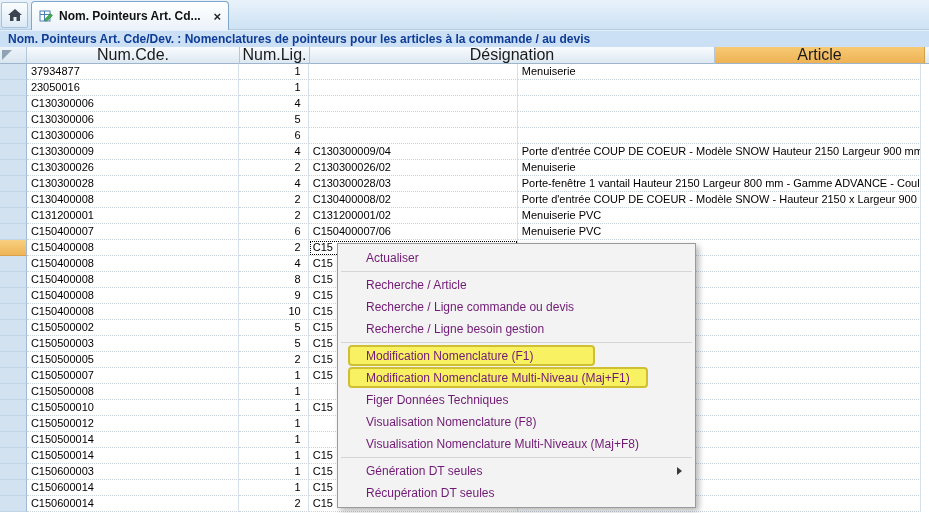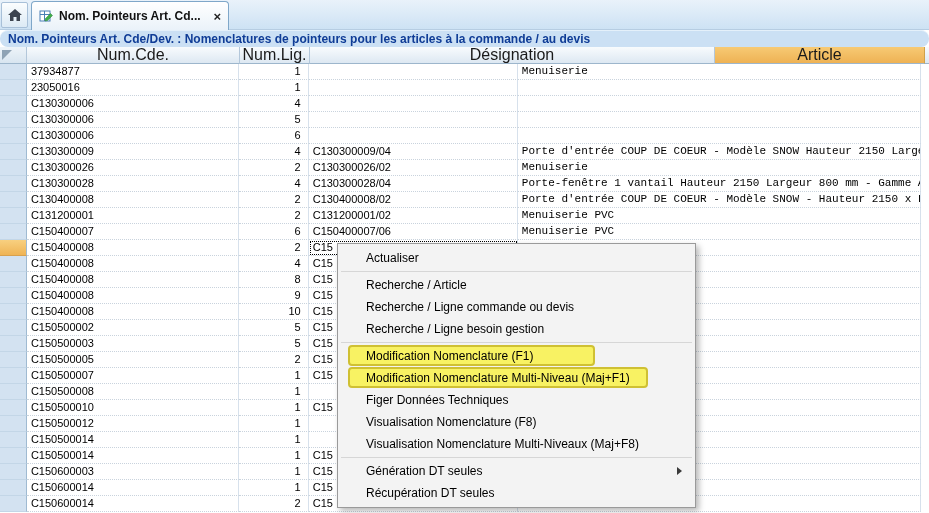--- a/index.html
+++ b/index.html
@@ -14,21 +14,21 @@
             background:linear-gradient(#fbfdfe,#dceaf5);cursor:pointer;box-sizing:border-box;}
   .tab{position:absolute;left:31px;top:1px;height:29px;width:198px;display:flex;align-items:center;gap:6px;
        padding:0 7px;background:linear-gradient(#ffffff,#eaf2f9);border:1px solid #7fa7c9;border-bottom:none;
        border-radius:4px 4px 0 0;box-sizing:border-box;}
   .tab-label{font-weight:bold;font-size:12px;color:#111;white-space:nowrap;overflow:hidden;flex:1;}
   .tab-close{font-weight:bold;color:#222;font-size:13px;line-height:13px;cursor:pointer;}
 
   
   .titlebar{position:absolute;top:30px;left:0;right:0;height:17px;background:#cbe0f4;border-top:1px solid #e4f0fa;
             display:flex;align-items:center;padding-left:8px;font-size:12px;font-weight:bold;
-            color:var(--title-text,#0f3c96);box-sizing:border-box;white-space:nowrap;border-radius:8px;}
+            color:var(--title-text,#0f3c96);box-sizing:border-box;white-space:nowrap;}
 
   
   .ghead{position:absolute;top:47px;left:0;right:0;height:17px;display:flex;}
   .gh{box-sizing:border-box;height:17px;line-height:16px;font-size:16px;text-align:center;color:#1a1a1a;
       background:linear-gradient(#f8fbfd,#dde8f2);border-right:1px solid #b3c7da;border-bottom:1px solid #9db6cc;}
   .gh.corner{width:27px;position:relative;background:linear-gradient(#eef4f9,#d8e5f0);}
   .tri{position:absolute;left:2px;top:3px;width:0;height:0;border-top:10px solid #8fa3b5;border-right:10px solid transparent;}
   .gh.c-cde{width:213px;}
   .gh.c-lig{width:70px;}
   .gh.c-art{width:210px;background:linear-gradient(#f7ca74,var(--article-header,#eeb254));border-right-color:#cfa14a;}
@@ -38,28 +38,28 @@
   .gbody{position:absolute;top:64px;left:0;right:0;bottom:0;overflow:hidden;background:#fff;}
   .grow{display:flex;height:16px;}
   .selcell{width:27px;box-sizing:border-box;background:#d3e2f1;border-right:1px solid #9fbad2;
            border-bottom:1px solid #c3d6e7;cursor:pointer;}
   .grow.selected .selcell{background:linear-gradient(#f8d080,var(--selection,#efb455));border-bottom-color:#d8a14e;}
   .gc{box-sizing:border-box;font-size:11px;line-height:15px;padding:0 4px;white-space:nowrap;overflow:hidden;
       border-right:1px solid #d7e1ec;border-bottom:1px dotted #c9d3dd;color:#000;}
   .gc.cde{width:213px;}
   .gc.lig{width:70px;text-align:right;padding-right:7px;}
   .gc.art{width:210px;}
-  .gc.des{width:405px;font-family:Liberation Mono, monospace;}
+  .gc.des{width:405px;}
   .gc.fill{flex:1;border-right:none;border-bottom:none;}
   .gc.focused{outline:1px dotted #000;outline-offset:-2px;}
 
   
   .context-menu{position:absolute;left:337px;top:243px;width:359px;background:#f3f3f3;border:1px solid #9a9a9a;
                 box-shadow:3px 3px 6px rgba(0,0,0,.28);padding:3px 1px;box-sizing:border-box;z-index:20;}
-  .mi{position:relative;height:22px;line-height:22px;padding-left:27px;font-size:12px;color:#000000;
+  .mi{position:relative;height:22px;line-height:22px;padding-left:27px;font-size:12px;color:#701a75;
       white-space:nowrap;cursor:default;}
   .mi .lbl{position:relative;z-index:2;}
   .msep{height:1px;background:#d6d6d6;margin:2px 2px;}
   .hl{position:absolute;top:0;bottom:1px;left:9px;background:var(--highlight,#f8f263);
       border:2px solid var(--highlight-border,#cfc033);border-radius:4px;box-sizing:border-box;z-index:1;}
   .hl.w1{right:99px;}
   .hl.w2{right:46px;}
   .sub-arrow{position:absolute;right:12px;top:7px;width:0;height:0;border-left:5px solid #3a3a3a;
              border-top:4px solid transparent;border-bottom:4px solid transparent;z-index:2;}
 </style>
@@ -157,21 +157,21 @@
         <div class="gc cde">C130300026</div>
         <div class="gc lig">2</div>
         <div class="gc art">C130300026/02</div>
         <div class="gc des">Menuiserie</div>
         <div class="gc fill"></div>
       </div>
       <div class="grow">
         <div class="selcell"></div>
         <div class="gc cde">C130300028</div>
         <div class="gc lig">4</div>
-        <div class="gc art">C130300028/04</div>
+        <div class="gc art">C130300028/03</div>
         <div class="gc des">Porte-fenêtre 1 vantail  Hauteur 2150 Largeur 800 mm - Gamme ADVANCE - Couleur</div>
         <div class="gc fill"></div>
       </div>
       <div class="grow">
         <div class="selcell"></div>
         <div class="gc cde">C130400008</div>
         <div class="gc lig">2</div>
         <div class="gc art">C130400008/02</div>
         <div class="gc des">Porte d'entrée COUP DE COEUR -  Modèle SNOW - Hauteur 2150 x Largeur 900 mm</div>
         <div class="gc fill"></div>

